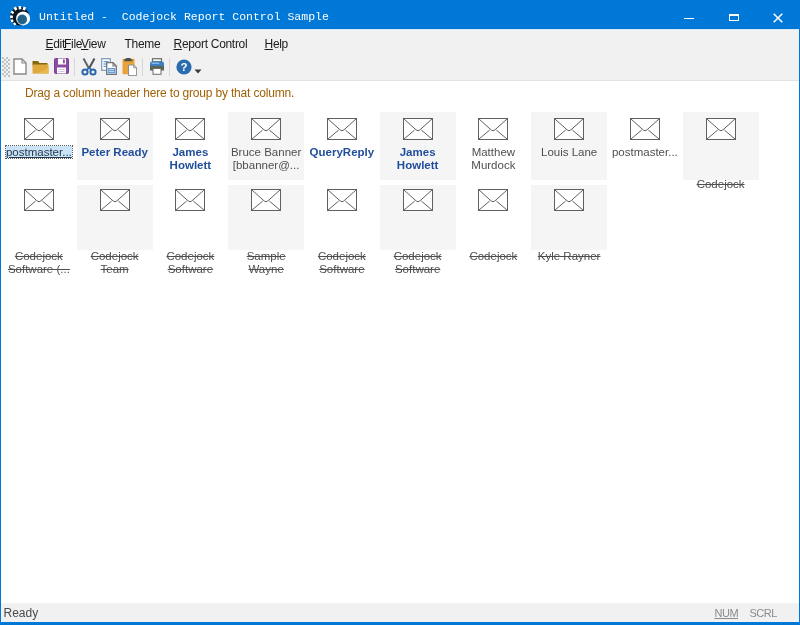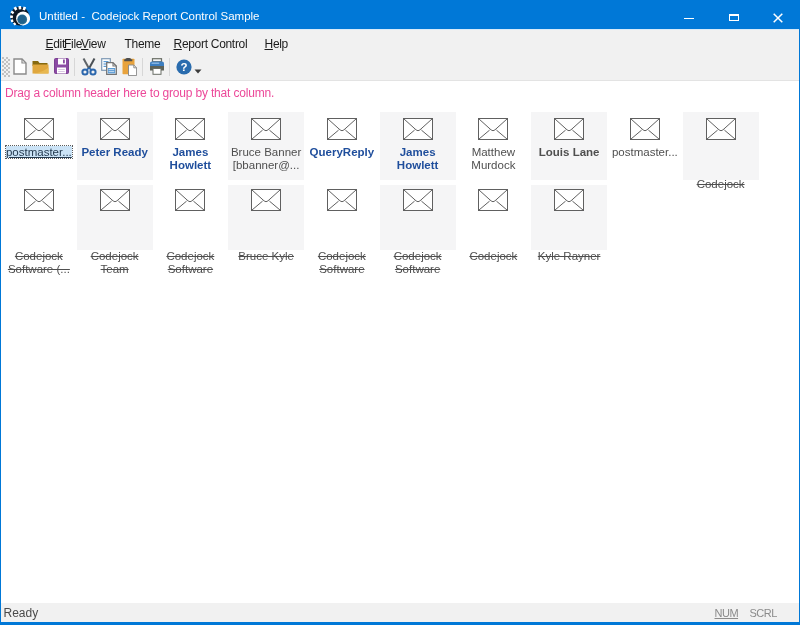--- a/index.html
+++ b/index.html
@@ -1,36 +1,36 @@
 <!DOCTYPE html>
 <html><head>
 <meta charset="utf-8">
 <style>
   html,body{margin:0;padding:0;}
   body{width:800px;height:625px;position:relative;overflow:hidden;
        font-family:"Liberation Sans",sans-serif;background:#fff;}
   .abs{position:absolute;}
   
   #titlebar{left:0;top:0;width:800px;height:29px;background:#0078d7;}
-  #titletext{left:39px;top:9.5px;font-size:11.5px;color:#fdfdfd;white-space:pre;}
+  #titletext{left:39px;top:9.5px;font-size:11.5px;color:#fdfdfd;white-space:pre;font-family:Liberation Mono, monospace;}
   #border-l{left:0;top:29px;width:1px;height:593px;background:#0078d7;}
   #border-r{left:799px;top:29px;width:1px;height:593px;background:#0078d7;}
   #border-b{left:0;top:622px;width:800px;height:3px;background:#0078d7;}
   #underbar{left:1px;top:29px;width:798px;height:1px;background:#d7eaf9;}
   
   #band{left:1px;top:30px;width:798px;height:50px;background:#f1f1f1;}
   #toolbarline{left:1px;top:80px;width:798px;height:1px;background:#e3e3e3;}
   .menuitem{top:38px;font-size:12px;color:#1c1c1c;line-height:13px;letter-spacing:-0.3px;}
   .menuitem u{text-decoration:underline;}
   
   #statusbar{left:1px;top:603px;width:798px;height:19px;background:#f1f1f1;}
   #ready{left:3.5px;top:606px;font-size:12px;color:#4a4a4a;}
   .key{top:607px;font-size:11px;color:#8b8b8b;letter-spacing:-0.5px;}
   
-  #draghdr{left:5px;top:85.5px;font-size:12px;color:#ec4899;letter-spacing:-0.18px;}
+  #draghdr{left:25px;top:85.5px;font-size:12px;color:#a16207;letter-spacing:-0.18px;}
   .cellbg{position:absolute;width:76px;background:#f5f5f6;}
   .itext{position:absolute;width:75.75px;text-align:center;font-size:11.5px;
          line-height:13px;color:#4f4f4f;}
   .blue{color:#1f4e9c;font-weight:bold;}
   .strike{text-decoration:line-through;margin-top:32px;}
   .env{position:absolute;left:23px;}
 </style>
 </head>
 <body>
 
@@ -211,21 +211,21 @@
         <path d="M0.9,21.1 L11.6,12.1 M29.1,21.1 L18.4,12.1" stroke="#606060" fill="none"></path>
         <path d="M0.9,0.9 L13.1,11.9 Q15,13.6 16.9,11.9 L29.1,0.9" stroke="#606060" fill="none"></path>
       </svg></div>
     <div class="itext " style="left:455.50px;top:146px;">Matthew<br>Murdock</div>
     <div class="cellbg" style="left:531.25px;top:112px;height:68px;"></div>
     <div class="abs env" style="left:554.15px;top:117.5px;"><svg width="30" height="22" viewBox="0 0 30 22">
         <rect x="0.5" y="0.5" width="29" height="21" fill="#fff" stroke="#606060"></rect>
         <path d="M0.9,21.1 L11.6,12.1 M29.1,21.1 L18.4,12.1" stroke="#606060" fill="none"></path>
         <path d="M0.9,0.9 L13.1,11.9 Q15,13.6 16.9,11.9 L29.1,0.9" stroke="#606060" fill="none"></path>
       </svg></div>
-    <div class="itext " style="left:531.25px;top:146px;font-weight:bold;">Louis Lane</div>
+    <div class="itext " style="left:531.25px;top:146px;">Louis Lane</div>
     <div class="abs env" style="left:629.90px;top:117.5px;"><svg width="30" height="22" viewBox="0 0 30 22">
         <rect x="0.5" y="0.5" width="29" height="21" fill="#fff" stroke="#606060"></rect>
         <path d="M0.9,21.1 L11.6,12.1 M29.1,21.1 L18.4,12.1" stroke="#606060" fill="none"></path>
         <path d="M0.9,0.9 L13.1,11.9 Q15,13.6 16.9,11.9 L29.1,0.9" stroke="#606060" fill="none"></path>
       </svg></div>
     <div class="itext " style="left:607.00px;top:146px;">postmaster...</div>
     <div class="cellbg" style="left:682.75px;top:112px;height:68px;"></div>
     <div class="abs env" style="left:705.65px;top:117.5px;"><svg width="30" height="22" viewBox="0 0 30 22">
         <rect x="0.5" y="0.5" width="29" height="21" fill="#fff" stroke="#606060"></rect>
         <path d="M0.9,21.1 L11.6,12.1 M29.1,21.1 L18.4,12.1" stroke="#606060" fill="none"></path>
@@ -250,21 +250,21 @@
         <path d="M0.9,21.1 L11.6,12.1 M29.1,21.1 L18.4,12.1" stroke="#606060" fill="none"></path>
         <path d="M0.9,0.9 L13.1,11.9 Q15,13.6 16.9,11.9 L29.1,0.9" stroke="#606060" fill="none"></path>
       </svg></div>
     <div class="itext strike" style="left:152.50px;top:217.5px;">Codejock<br>Software</div>
     <div class="cellbg" style="left:228.25px;top:185px;height:65px;"></div>
     <div class="abs env" style="left:251.15px;top:189px;"><svg width="30" height="22" viewBox="0 0 30 22">
         <rect x="0.5" y="0.5" width="29" height="21" fill="#fff" stroke="#606060"></rect>
         <path d="M0.9,21.1 L11.6,12.1 M29.1,21.1 L18.4,12.1" stroke="#606060" fill="none"></path>
         <path d="M0.9,0.9 L13.1,11.9 Q15,13.6 16.9,11.9 L29.1,0.9" stroke="#606060" fill="none"></path>
       </svg></div>
-    <div class="itext strike" style="left:228.25px;top:217.5px;">Bruce Kyle</div>
+    <div class="itext strike" style="left:228.25px;top:217.5px;">Sample Wayne</div>
     <div class="abs env" style="left:326.90px;top:189px;"><svg width="30" height="22" viewBox="0 0 30 22">
         <rect x="0.5" y="0.5" width="29" height="21" fill="#fff" stroke="#606060"></rect>
         <path d="M0.9,21.1 L11.6,12.1 M29.1,21.1 L18.4,12.1" stroke="#606060" fill="none"></path>
         <path d="M0.9,0.9 L13.1,11.9 Q15,13.6 16.9,11.9 L29.1,0.9" stroke="#606060" fill="none"></path>
       </svg></div>
     <div class="itext strike" style="left:304.00px;top:217.5px;">Codejock<br>Software</div>
     <div class="cellbg" style="left:379.75px;top:185px;height:65px;"></div>
     <div class="abs env" style="left:402.65px;top:189px;"><svg width="30" height="22" viewBox="0 0 30 22">
         <rect x="0.5" y="0.5" width="29" height="21" fill="#fff" stroke="#606060"></rect>
         <path d="M0.9,21.1 L11.6,12.1 M29.1,21.1 L18.4,12.1" stroke="#606060" fill="none"></path>

